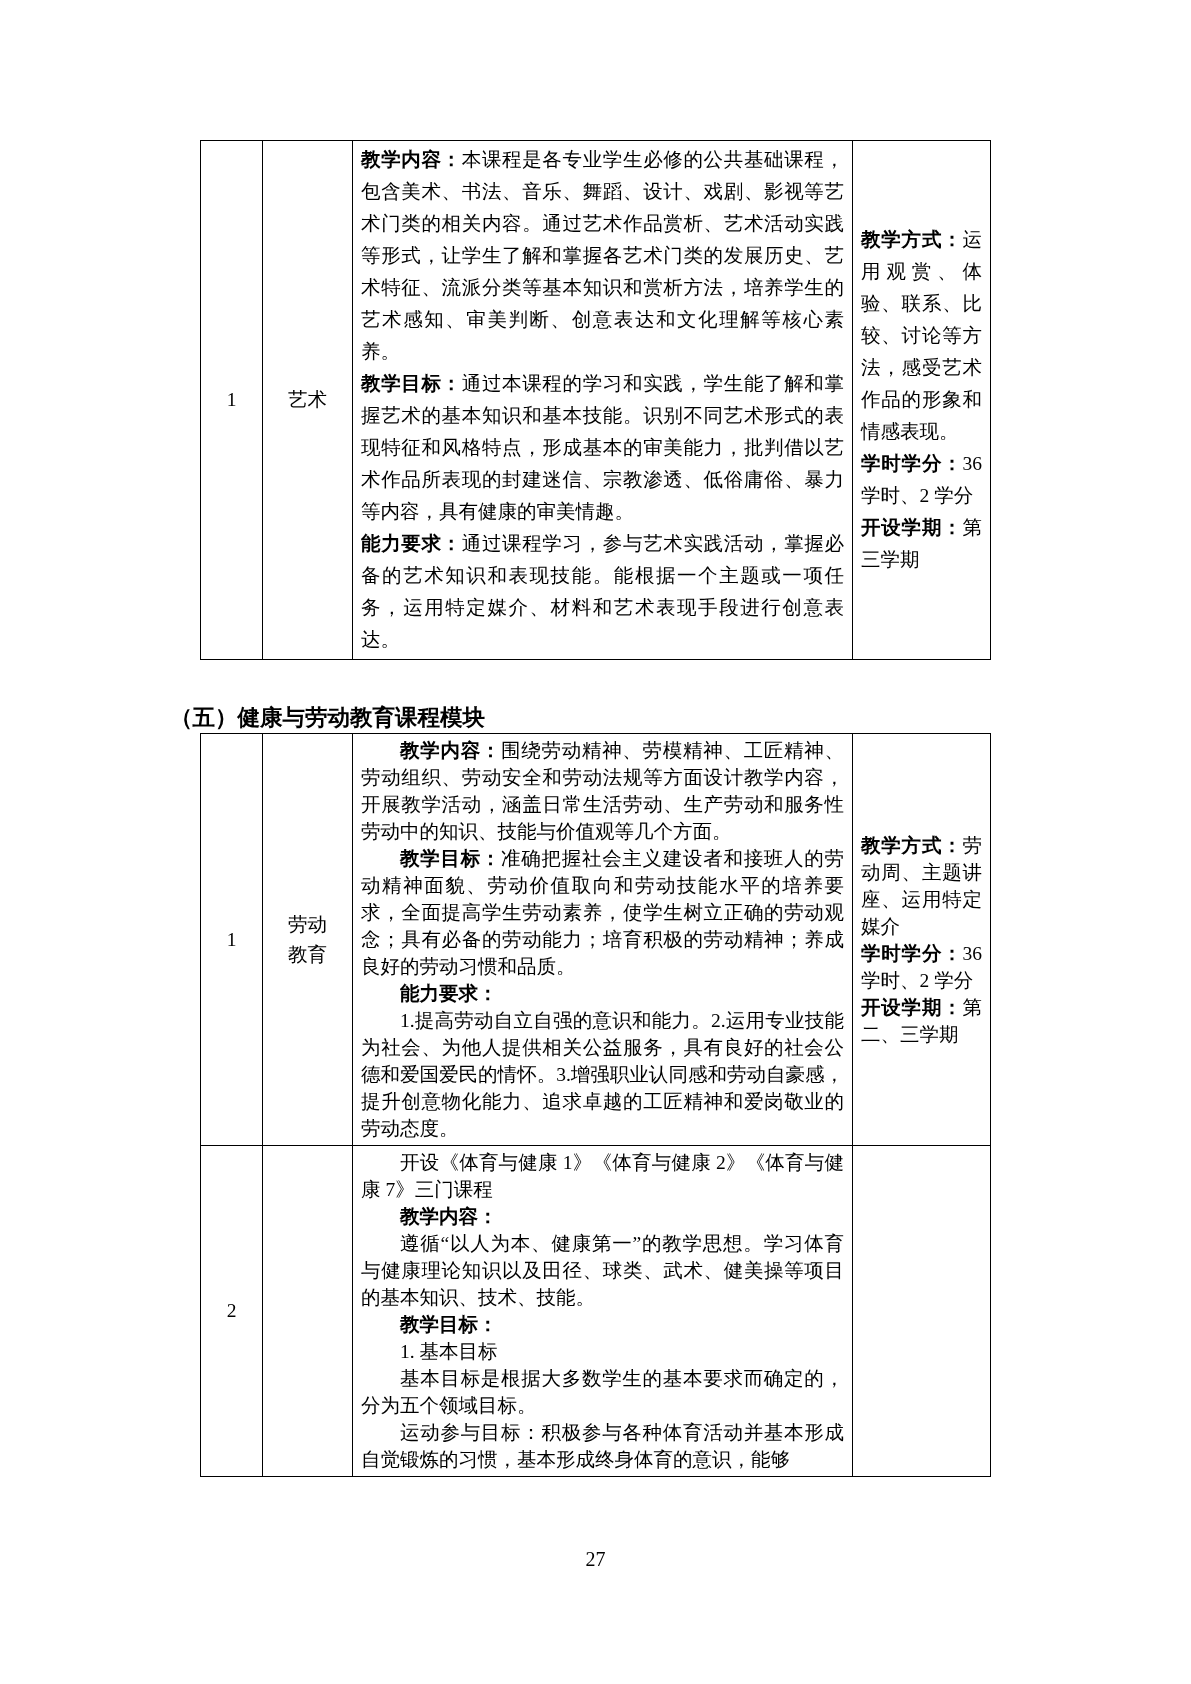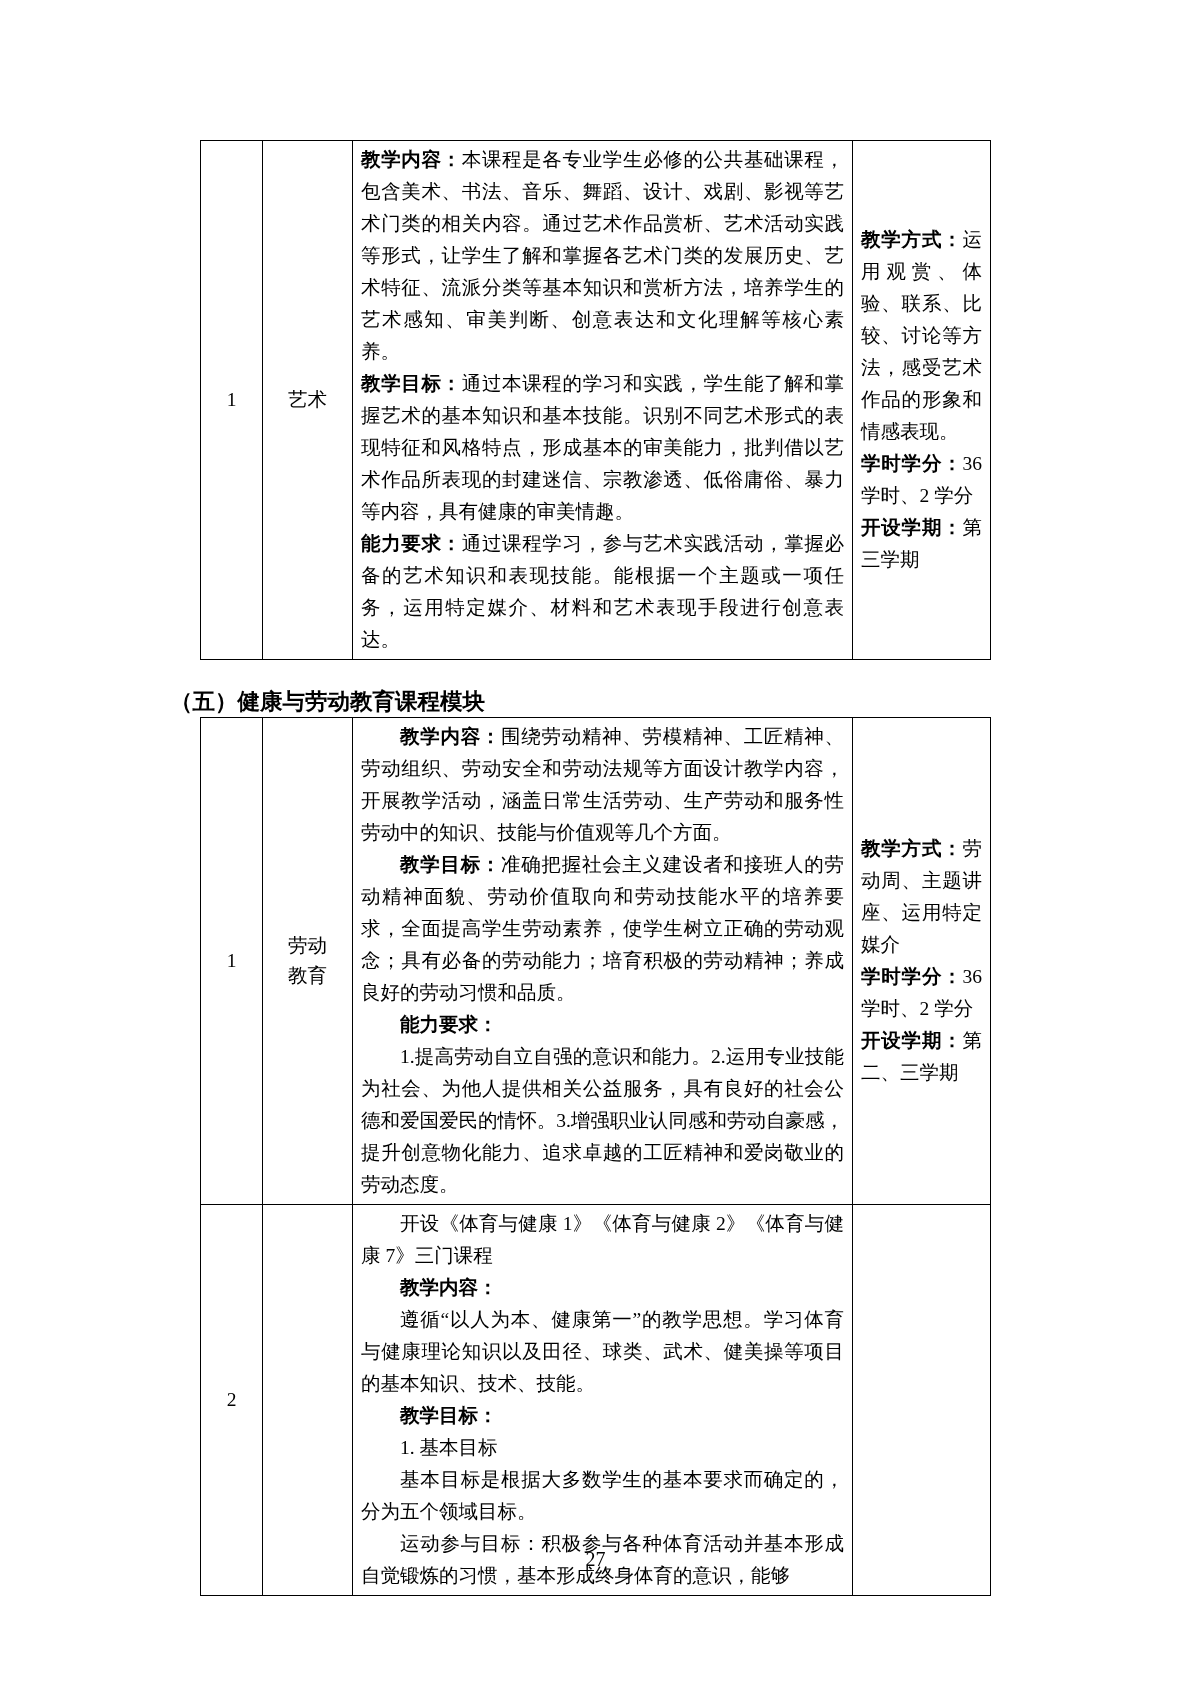--- a/index.html
+++ b/index.html
@@ -20,21 +20,21 @@
     font-size:19.5px;
   }
   .tbl td,.tbl th{
     border:1.5px solid #000;
     padding:3px 8px;
     vertical-align:middle;
     overflow:hidden;
   }
   .tbl1{margin-top:140px;}
   .tbl1 p{line-height:32px;}
-  .tbl5 p{line-height:32px;}
+  .tbl5 p{line-height:27px;}
   .c-idx{text-align:center;}
   .c-name{text-align:center;white-space:pre-line;line-height:30px;}
   .c-content{vertical-align:top;}
   .c-content p, .c-req p{
     margin:0;
     text-align:justify;
     text-justify:inter-ideograph;
   }
   .c-req{vertical-align:middle;padding:3px 5px;}
   .ind{text-indent:2em;}
@@ -43,21 +43,21 @@
     font-weight:bold;
   }
   th{
     font-family:"Liberation Sans","DejaVu Sans",sans-serif;
     font-weight:bold;
     font-size:20px;
     text-align:center;
     height:44px;
   }
   .section-heading{
-    margin:26px 0 0 170px;
+    margin:42px 0 0 170px;
     font-family:"Liberation Sans","DejaVu Sans",sans-serif;
     font-weight:bold;
     font-size:22.5px;
   }
   .table-caption{
     width:790px;
     margin:18px 0 12px 200px;
     text-align:center;
     font-family:"Liberation Sans","DejaVu Sans",sans-serif;
     font-weight:bold;

